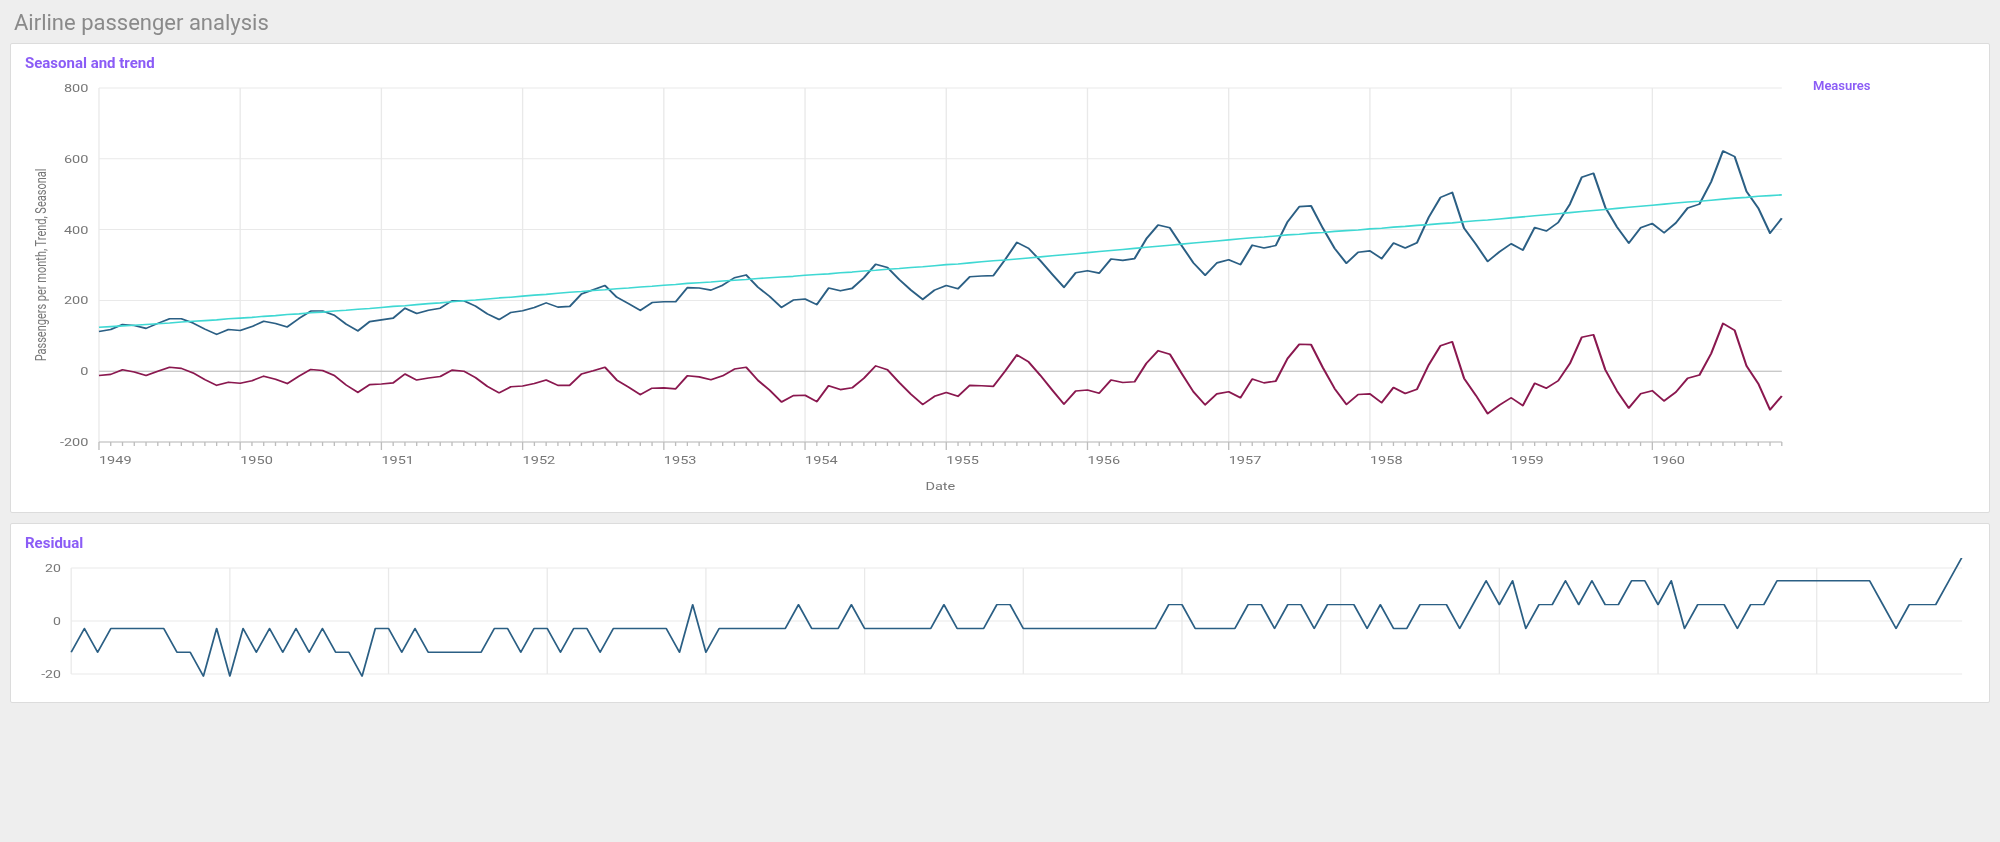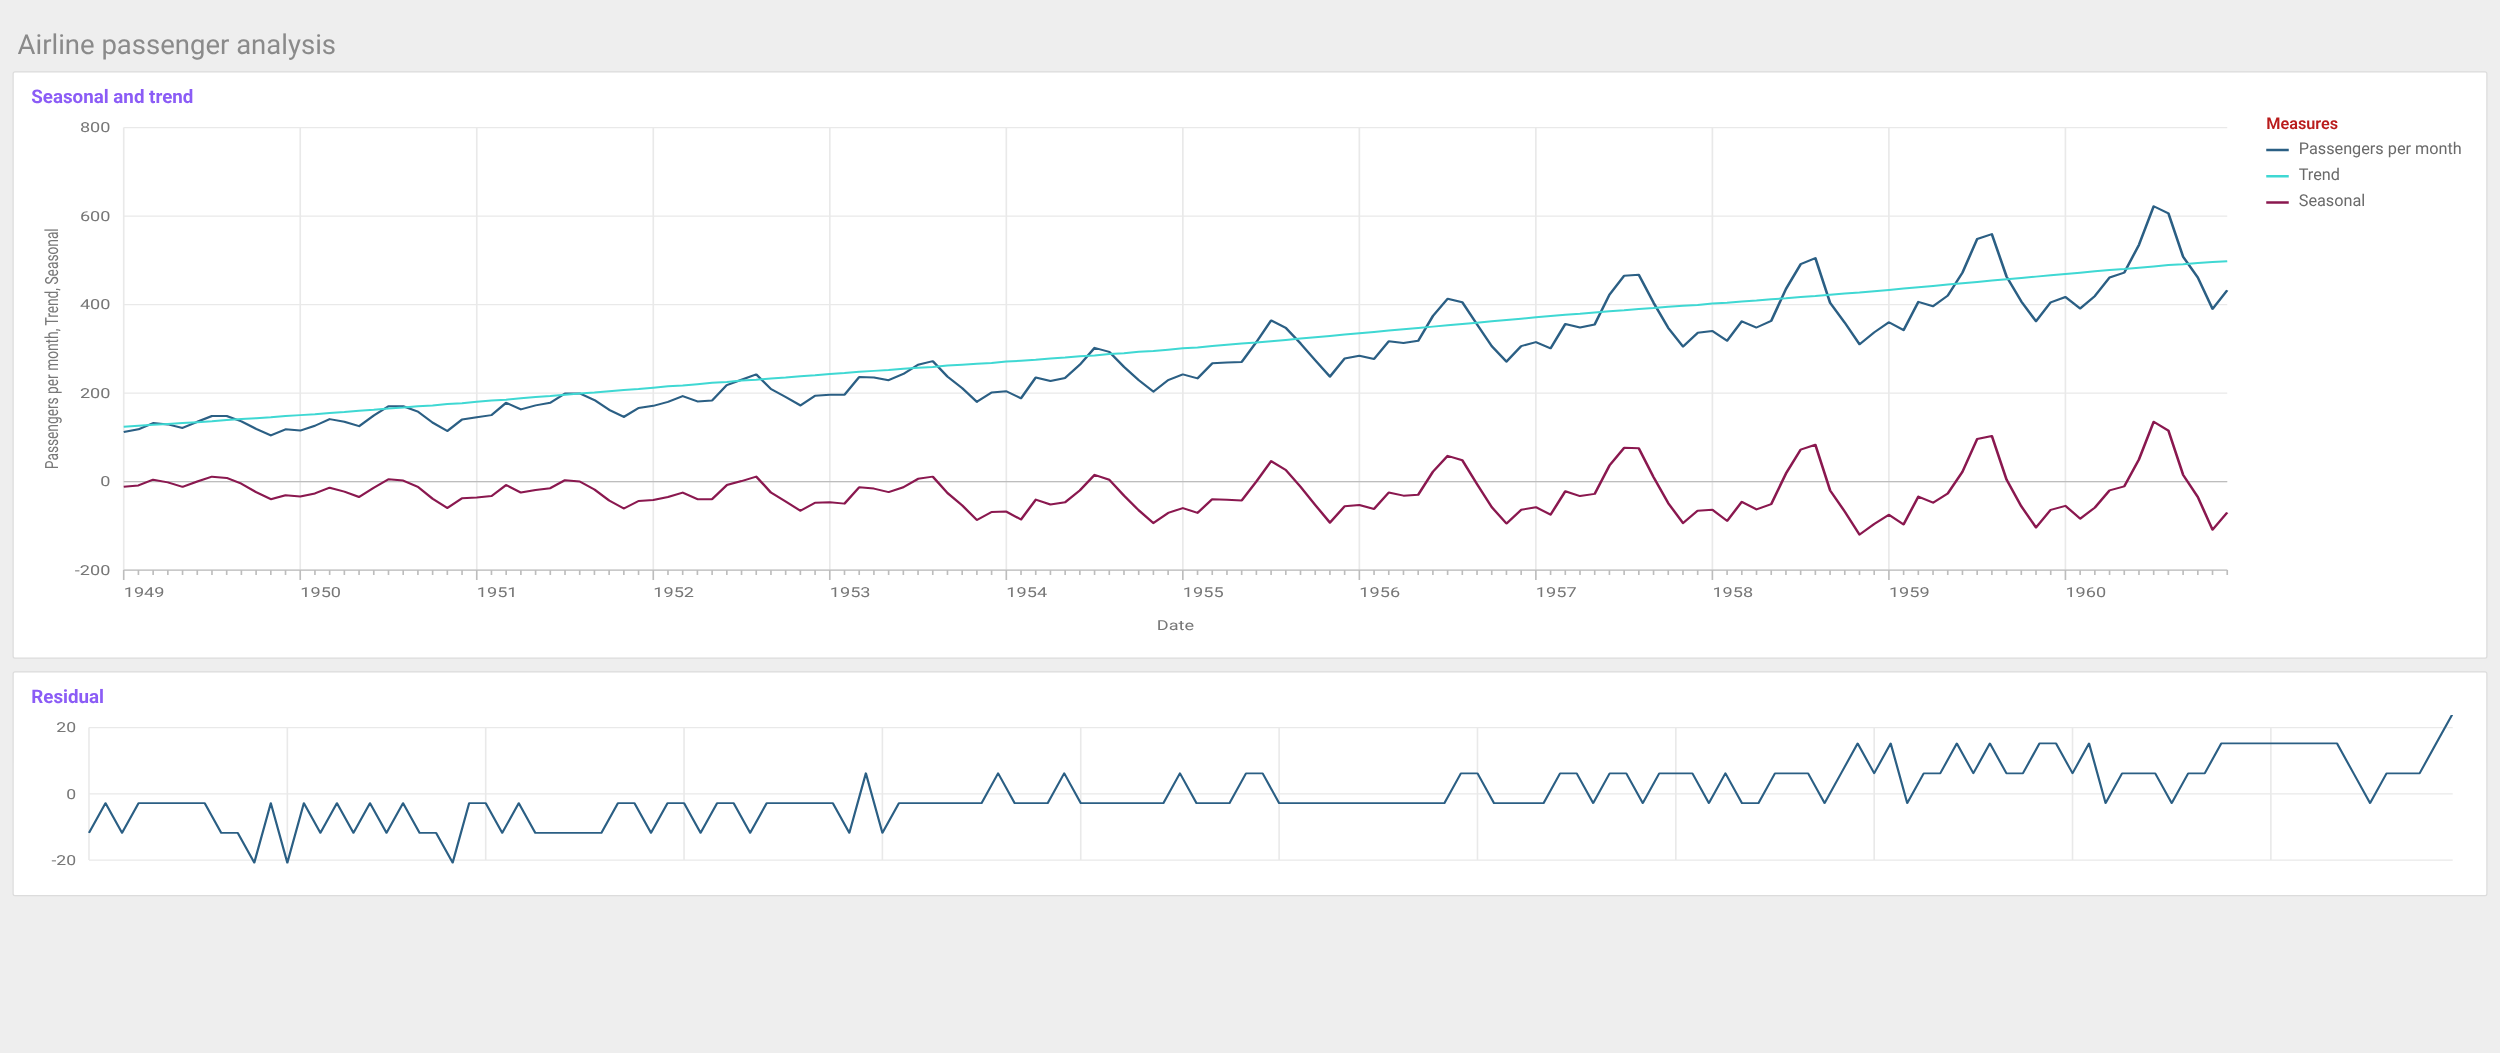--- a/index.html
+++ b/index.html
@@ -6,21 +6,21 @@
   body {
     font-family: -apple-system, BlinkMacSystemFont, "Segoe UI", Roboto, "Helvetica Neue", Arial, sans-serif;
     background: #eeeeee;
     color: #5a5a5a;
     padding: 0;
   }
   .page-title {
     font-size: 22px;
     font-weight: 400;
     color: #8a8a8a;
-    padding: 24px 14px 8px 14px;
+    padding: 10px 14px 8px 14px;
   }
   .panel {
     background: #ffffff;
     border: 1px solid #dcdcdc;
     border-radius: 2px;
     margin: 0 10px 10px 10px;
     padding: 10px 14px;
   }
   .panel-title {
     font-size: 15px;
@@ -37,22 +37,22 @@
     min-width: 0;
   }
   .legend {
     flex: 0 0 180px;
     padding-left: 18px;
     font-size: 13px;
     color: #6a6a6a;
   }
   .legend-title {
     font-weight: 600;
-    color: #b91c1c;
-    margin-bottom: 5px;
+    color: #8b5cf6;
+    margin-bottom: 24px;
   }
   .legend-item {
     display: flex;
     align-items: center;
     margin-bottom: 6px;
     font-size: 13px;
   }
   .legend-swatch {
     width: 18px;
     height: 2px;
@@ -279,34 +279,20 @@
           <text x="1232" y="386" text-anchor="start" class="tick">1960</text>
           <text x="0" y="0" class="axis-label-y" transform="translate(16,187) rotate(-90)" text-anchor="middle">Passengers per month, Trend, Seasonal</text>
           <text x="693" y="412" class="axis-label-x" text-anchor="middle">Date</text>
           <path d="M56,253.552L64.9090909090909,251.42799999999997L73.81818181818181,246.47199999999998L82.72727272727272,247.53400000000002L91.63636363636363,250.366L100.54545454545455,245.41000000000003L109.45454545454545,240.80800000000002L118.36363636363637,240.80800000000002L127.27272727272727,245.05599999999998L136.1818181818182,251.074L145.0909090909091,256.384L154,251.42799999999997L162.9090909090909,252.49L171.8181818181818,248.59599999999998L180.72727272727275,243.286L189.63636363636363,245.41000000000003L198.54545454545453,248.95000000000002L207.45454545454547,240.454L216.36363636363637,233.02L225.27272727272728,233.02L234.1818181818182,237.268L243.0909090909091,246.11800000000002L252,252.844L260.9090909090909,243.63999999999996L269.8181818181818,241.87L278.72727272727275,240.1L287.6363636363636,230.188L296.5454545454545,235.498L305.4545454545455,232.312L314.3636363636364,230.188L323.27272727272725,222.754L332.1818181818182,222.754L341.09090909090907,228.064L350,235.852L358.90909090909093,241.51600000000002L367.8181818181818,234.436L376.72727272727275,232.666L385.6363636363636,229.48L394.54545454545456,224.878L403.45454545454544,229.126L412.3636363636364,228.418L421.27272727272725,216.02800000000002L430.1818181818182,211.78000000000003L439.09090909090907,207.532L448,219.214L456.90909090909093,225.58599999999998L465.8181818181818,232.312L474.7272727272727,224.524L483.6363636363636,223.816L492.54545454545456,223.816L501.45454545454544,209.656L510.3636363636364,210.01L519.2727272727273,212.134L528.1818181818182,207.17799999999997L537.090909090909,199.744L546,196.912L554.909090909091,209.302L563.8181818181818,218.506L572.7272727272727,229.48L581.6363636363636,222.046L590.5454545454545,220.98399999999998L599.4545454545455,226.648L608.3636363636364,210.01L617.2727272727273,212.84199999999998L626.1818181818181,210.36400000000003L635.0909090909091,199.744L644,186.292L652.9090909090909,189.478L661.8181818181819,201.51399999999998L670.7272727272727,212.134L679.6363636363636,221.338L688.5454545454545,212.134L697.4545454545455,207.532L706.3636363636364,210.718L715.2727272727273,198.68199999999996L724.1818181818181,197.97400000000002L733.0909090909091,197.62L742,181.69L750.9090909090909,164.34400000000002L759.8181818181818,170.362L768.7272727272727,182.752L777.6363636363636,196.204L786.5454545454545,209.302L795.4545454545455,194.788L804.3636363636364,192.66400000000002L813.2727272727273,195.142L822.1818181818181,180.982L831.0909090909091,182.398L840,180.628L848.9090909090909,160.804L857.8181818181819,146.998L866.7272727272727,149.83L875.6363636363636,167.52999999999997L884.5454545454545,184.876L893.4545454545454,197.26600000000002L902.3636363636364,184.876L911.2727272727273,181.69L920.1818181818182,186.646L929.0909090909091,167.176L938,170.00799999999998L946.9090909090909,167.52999999999997L955.8181818181818,143.812L964.7272727272727,128.58999999999997L973.6363636363636,127.88199999999999L982.5454545454546,150.184L991.4545454545455,170.362L1000.3636363636364,185.23L1009.2727272727273,174.256L1018.1818181818181,172.83999999999997L1027.090909090909,180.628L1036,165.052L1044.909090909091,170.00799999999998L1053.818181818182,164.698L1062.7272727272727,139.21L1071.6363636363635,119.38600000000002L1080.5454545454545,114.43000000000002L1089.4545454545455,150.184L1098.3636363636365,166.11399999999998L1107.2727272727273,183.46L1116.1818181818182,173.902L1125.090909090909,165.76L1134,172.13199999999998L1142.909090909091,149.476L1151.8181818181818,153.01600000000002L1160.7272727272727,144.52L1169.6363636363637,126.11199999999998L1178.5454545454545,99.208L1187.4545454545455,95.314L1196.3636363636363,129.298L1205.2727272727273,149.122L1214.1818181818182,165.052L1223.090909090909,149.83L1232,145.582L1240.909090909091,154.786L1249.8181818181818,144.874L1258.7272727272727,130.00599999999997L1267.6363636363637,126.11199999999998L1276.5454545454545,103.81L1285.4545454545455,73.01200000000001L1294.3636363636363,78.67599999999999L1303.2727272727273,113.36800000000001L1312.1818181818182,130.00599999999997L1321.090909090909,155.14000000000001L1330,140.272" fill="none" stroke="#2b5f84" stroke-width="1.6" stroke-linejoin="round"></path>
           <path d="M56,249.30399999999997L64.9090909090909,248.59599999999998L73.81818181818181,247.88799999999998L82.72727272727272,247.17999999999998L91.63636363636363,246.47199999999998L100.54545454545455,245.76399999999998L109.45454545454545,245.05599999999998L118.36363636363637,243.994L127.27272727272727,243.286L136.1818181818182,242.578L145.0909090909091,241.87L154,240.80800000000002L162.9090909090909,240.1L171.8181818181818,239.392L180.72727272727275,238.33L189.63636363636363,237.622L198.54545454545453,236.56L207.45454545454547,235.852L216.36363636363637,234.79L225.27272727272728,234.082L234.1818181818182,233.02L243.0909090909091,232.312L252,231.25L260.9090909090909,230.542L269.8181818181818,229.48L278.72727272727275,228.418L287.6363636363636,227.71L296.5454545454545,226.648L305.4545454545455,225.58599999999998L314.3636363636364,224.878L323.27272727272725,223.816L332.1818181818182,222.754L341.09090909090907,222.046L350,220.98399999999998L358.90909090909093,219.922L367.8181818181818,219.214L376.72727272727275,218.15200000000002L385.6363636363636,217.08999999999997L394.54545454545456,216.38199999999998L403.45454545454544,215.32000000000002L412.3636363636364,214.25799999999998L421.27272727272725,213.54999999999998L430.1818181818182,212.48800000000003L439.09090909090907,211.78000000000003L448,210.718L456.90909090909093,210.01L465.8181818181818,208.948L474.7272727272727,208.24L483.6363636363636,207.17799999999997L492.54545454545456,206.46999999999997L501.45454545454544,205.40800000000002L510.3636363636364,204.70000000000002L519.2727272727273,203.99200000000002L528.1818181818182,202.92999999999998L537.090909090909,202.22199999999998L546,201.51399999999998L554.909090909091,200.452L563.8181818181818,199.744L572.7272727272727,199.036L581.6363636363636,198.328L590.5454545454545,197.26600000000002L599.4545454545455,196.55800000000002L608.3636363636364,195.85L617.2727272727273,194.788L626.1818181818181,194.08L635.0909090909091,193.018L644,192.31L652.9090909090909,191.248L661.8181818181819,190.54L670.7272727272727,189.478L679.6363636363636,188.77L688.5454545454545,187.708L697.4545454545455,186.646L706.3636363636364,185.938L715.2727272727273,184.876L724.1818181818181,183.814L733.0909090909091,182.752L742,182.04399999999998L750.9090909090909,180.982L759.8181818181818,179.92L768.7272727272727,178.858L777.6363636363636,177.796L786.5454545454545,176.73399999999998L795.4545454545455,175.672L804.3636363636364,174.60999999999999L813.2727272727273,173.548L822.1818181818181,172.486L831.0909090909091,171.42399999999998L840,170.362L848.9090909090909,169.29999999999998L857.8181818181819,168.23799999999997L866.7272727272727,167.176L875.6363636363636,166.11399999999998L884.5454545454545,165.052L893.4545454545454,163.99L902.3636363636364,162.92800000000003L911.2727272727273,161.866L920.1818181818182,160.804L929.0909090909091,159.74200000000002L938,159.03400000000002L946.9090909090909,157.972L955.8181818181818,156.91000000000003L964.7272727272727,156.202L973.6363636363636,155.14000000000001L982.5454545454546,154.43200000000002L991.4545454545455,153.37L1000.3636363636364,152.662L1009.2727272727273,151.954L1018.1818181818181,150.892L1027.090909090909,150.184L1036,149.122L1044.909090909091,148.41400000000002L1053.818181818182,147.352L1062.7272727272727,146.644L1071.6363636363635,145.582L1080.5454545454545,144.874L1089.4545454545455,143.812L1098.3636363636365,142.75L1107.2727272727273,142.042L1116.1818181818182,140.98L1125.090909090909,139.918L1134,138.856L1142.909090909091,137.79399999999998L1151.8181818181818,136.732L1160.7272727272727,135.67L1169.6363636363637,134.608L1178.5454545454545,133.546L1187.4545454545455,132.48399999999998L1196.3636363636363,131.422L1205.2727272727273,130.35999999999999L1214.1818181818182,129.298L1223.090909090909,128.236L1232,127.17399999999999L1240.909090909091,126.11199999999998L1249.8181818181818,125.04999999999998L1258.7272727272727,123.98799999999999L1267.6363636363637,123.27999999999999L1276.5454545454545,122.21799999999998L1285.4545454545455,121.15599999999998L1294.3636363636363,120.09400000000002L1303.2727272727273,119.38600000000002L1312.1818181818182,118.32400000000001L1321.090909090909,117.61600000000001L1330,116.90800000000002" fill="none" stroke="#3fd8d3" stroke-width="1.6" stroke-linejoin="round"></path>
           <path d="M56,297.44800000000004L64.9090909090909,296.38599999999997L73.81818181818181,291.784L82.72727272727272,293.908L91.63636363636363,297.44800000000004L100.54545454545455,293.2L109.45454545454545,289.30600000000004L118.36363636363637,290.368L127.27272727272727,294.96999999999997L136.1818181818182,301.696L145.0909090909091,307.36L154,304.174L162.9090909090909,305.236L171.8181818181818,302.758L180.72727272727275,298.156L189.63636363636363,301.342L198.54545454545453,305.59L207.45454545454547,298.156L216.36363636363637,291.43L225.27272727272728,292.492L234.1818181818182,297.44800000000004L243.0909090909091,307.006L252,314.44L260.9090909090909,306.652L269.8181818181818,305.94399999999996L278.72727272727275,304.882L287.6363636363636,296.03200000000004L296.5454545454545,302.05L305.4545454545455,299.926L314.3636363636364,298.51L323.27272727272725,292.138L332.1818181818182,293.2L341.09090909090907,299.572L350,308.42199999999997L358.90909090909093,314.794L367.8181818181818,308.776L376.72727272727275,308.068L385.6363636363636,305.59L394.54545454545456,302.05L403.45454545454544,307.36L412.3636363636364,307.36L421.27272727272725,296.03200000000004L430.1818181818182,292.846L439.09090909090907,289.30600000000004L448,302.05L456.90909090909093,309.13L465.8181818181818,316.564L474.7272727272727,310.192L483.6363636363636,309.83799999999997L492.54545454545456,310.9L501.45454545454544,297.80199999999996L510.3636363636364,298.86400000000003L519.2727272727273,301.696L528.1818181818182,297.80199999999996L537.090909090909,291.076L546,289.30600000000004L554.909090909091,302.404L563.8181818181818,312.316L572.7272727272727,323.998L581.6363636363636,317.626L590.5454545454545,317.272L599.4545454545455,323.644L608.3636363636364,307.714L617.2727272727273,311.608L626.1818181818181,309.83799999999997L635.0909090909091,300.28000000000003L644,287.89L652.9090909090909,291.784L661.8181818181819,304.52799999999996L670.7272727272727,316.21L679.6363636363636,326.476L688.5454545454545,318.334L697.4545454545455,314.44L706.3636363636364,318.334L715.2727272727273,307.36L724.1818181818181,307.714L733.0909090909091,308.42199999999997L742,293.2L750.9090909090909,276.916L759.8181818181818,283.996L768.7272727272727,297.44800000000004L777.6363636363636,311.962L786.5454545454545,326.122L795.4545454545455,313.024L804.3636363636364,311.962L813.2727272727273,315.14799999999997L822.1818181818181,302.05L831.0909090909091,304.52799999999996L840,303.82L848.9090909090909,285.41200000000003L857.8181818181819,272.668L866.7272727272727,276.208L875.6363636363636,295.324L884.5454545454545,313.73199999999997L893.4545454545454,326.83L902.3636363636364,315.856L911.2727272727273,313.73199999999997L920.1818181818182,319.75L929.0909090909091,300.988L938,304.882L946.9090909090909,303.112L955.8181818181818,280.456L964.7272727272727,266.296L973.6363636363636,266.65L982.5454545454546,289.66L991.4545454545455,310.546L1000.3636363636364,326.476L1009.2727272727273,316.564L1018.1818181818181,315.856L1027.090909090909,324.706L1036,309.484L1044.909090909091,315.502L1053.818181818182,311.254L1062.7272727272727,286.82800000000003L1071.6363636363635,267.712L1080.5454545454545,263.81800000000004L1089.4545454545455,300.28000000000003L1098.3636363636365,317.272L1107.2727272727273,335.68L1116.1818181818182,327.184L1125.090909090909,319.75L1134,327.538L1142.909090909091,305.236L1151.8181818181818,310.192L1160.7272727272727,302.758L1169.6363636363637,285.41200000000003L1178.5454545454545,259.216L1187.4545454545455,256.73800000000006L1196.3636363636363,291.784L1205.2727272727273,313.024L1214.1818181818182,330.016L1223.090909090909,315.856L1232,312.67L1240.909090909091,322.936L1249.8181818181818,314.086L1258.7272727272727,300.28000000000003L1267.6363636363637,297.094L1276.5454545454545,275.5L1285.4545454545455,245.41000000000003L1294.3636363636363,252.49L1303.2727272727273,287.89L1312.1818181818182,305.59L1321.090909090909,331.786L1330,317.98" fill="none" stroke="#8a184f" stroke-width="1.6" stroke-linejoin="round"></path>
         </svg>
     </div>
     <div class="legend">
       <div class="legend-title">Measures</div>
-      <div id="legend-items">
-          <div class="legend-item">
-            <span class="legend-swatch" style="background: rgb(43, 95, 132);"></span>
-            <span>Passengers per month</span>
-          </div>
-          <div class="legend-item">
-            <span class="legend-swatch" style="background: rgb(63, 216, 211);"></span>
-            <span>Trend</span>
-          </div>
-          <div class="legend-item">
-            <span class="legend-swatch" style="background: rgb(138, 24, 79);"></span>
-            <span>Seasonal</span>
-          </div>
-        </div>
     </div>
   </div>
 </div>
 
 <div class="panel">
   <div class="panel-title">Residual</div>
   <svg id="chart2-svg" width="100%" height="130" viewBox="0 0 1520 130" preserveAspectRatio="none">
       <g class="grid">
         <line x1="36" x2="1510" y1="116" y2="116"></line>
         <line x1="36" x2="1510" y1="63" y2="63"></line>

